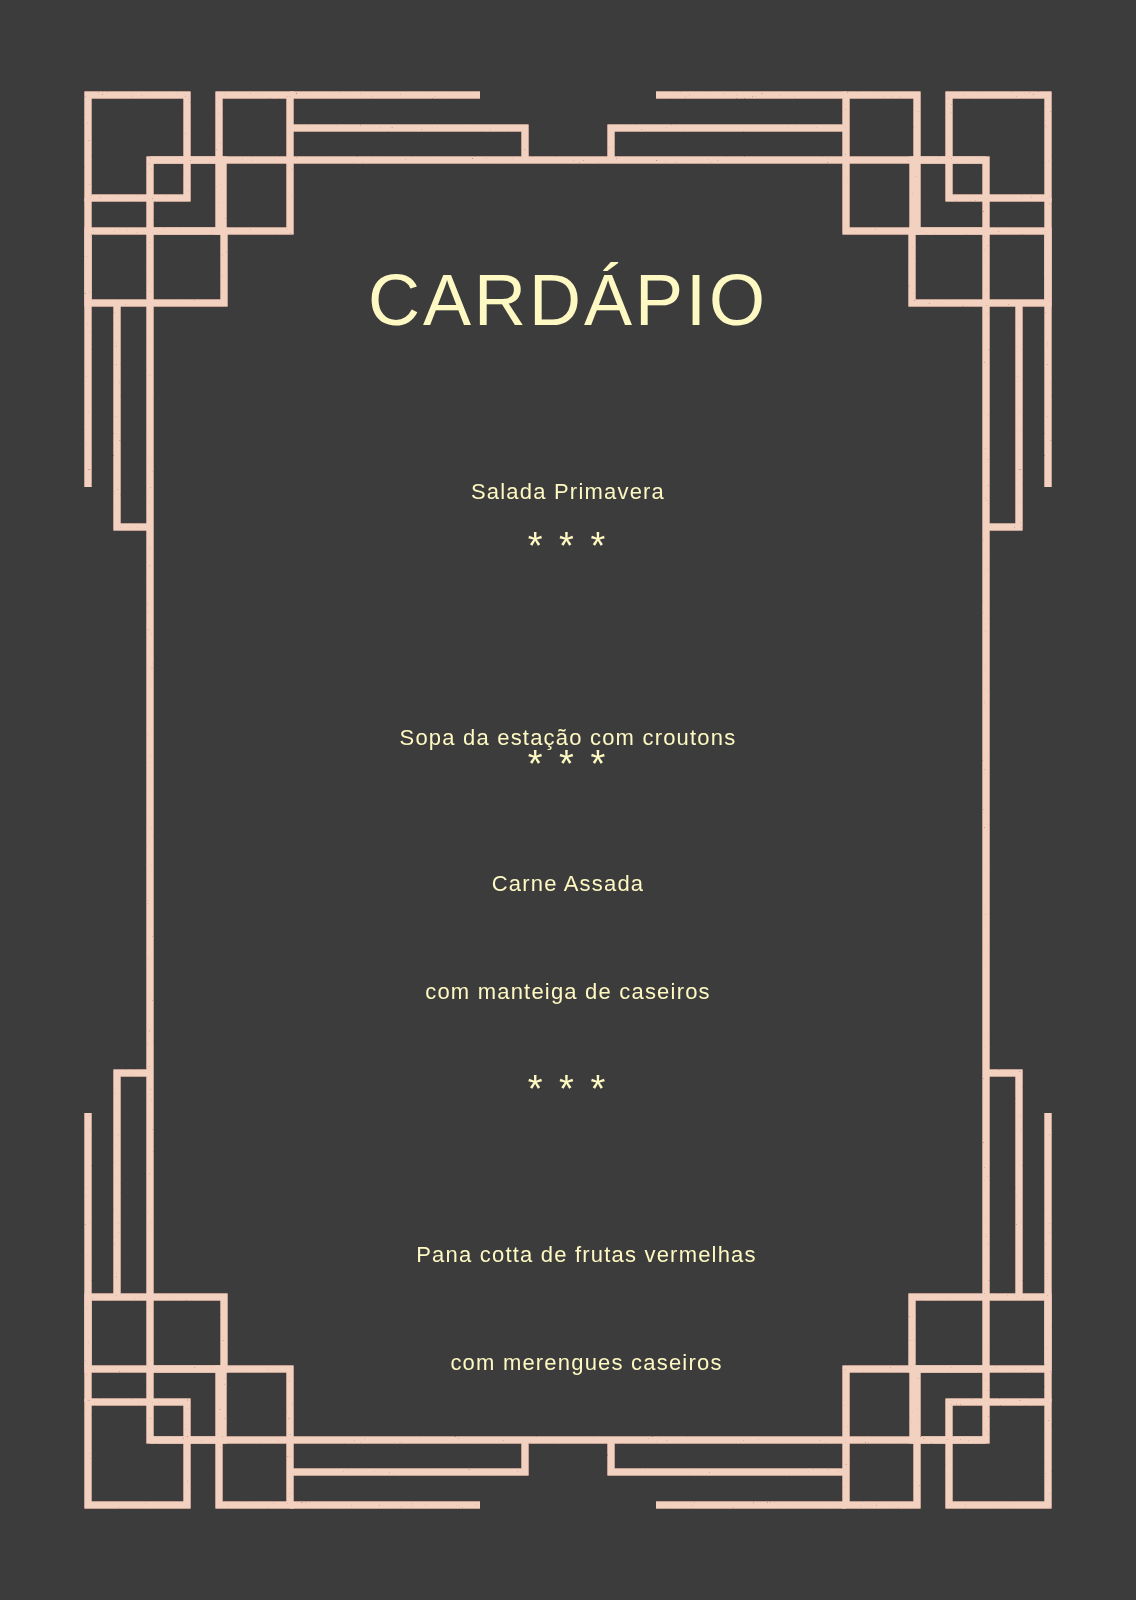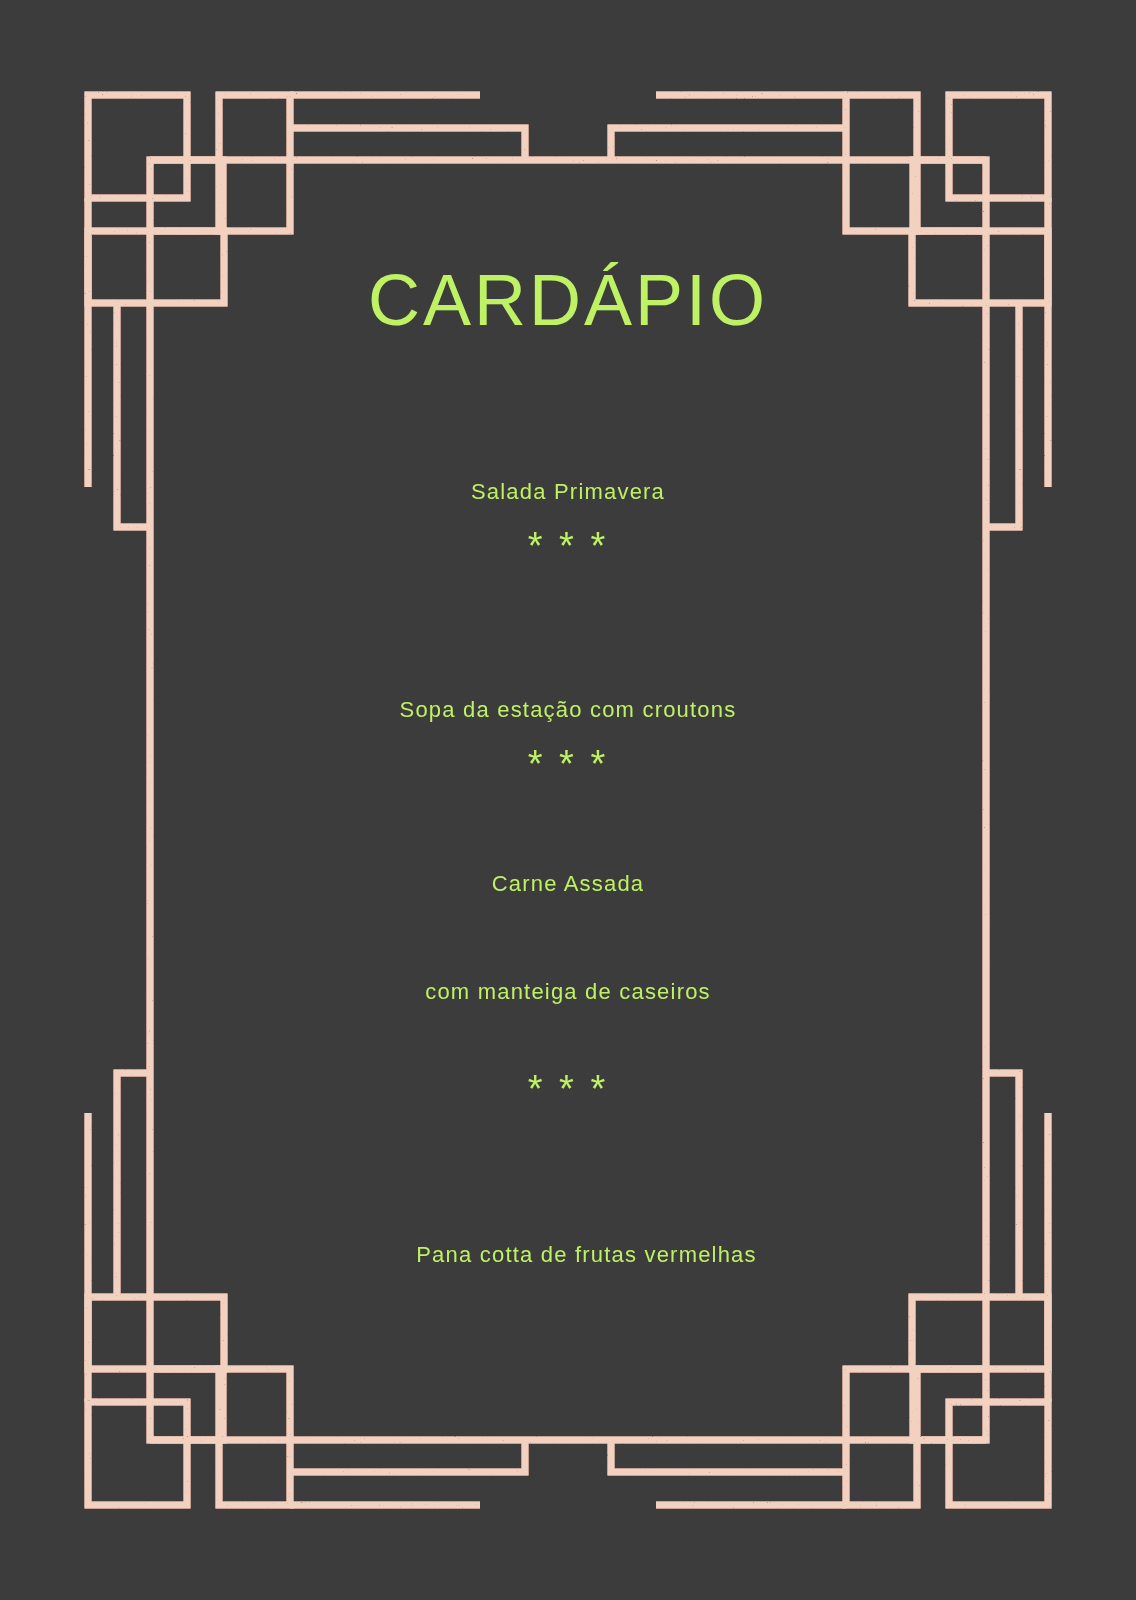--- a/index.html
+++ b/index.html
@@ -26,40 +26,40 @@
   .frame-strokes {
     stroke: #a95a44;
     stroke-width: 7;
     fill: none;
   }
   .txt {
     position: absolute;
     left: 0;
     right: 0;
     text-align: center;
-    color: #bef264;
+    color: #fef9c3;
     white-space: pre;
   }
   .menu-title {
     top: 258px;
     font-size: 72px;
     line-height: 84px;
     letter-spacing: 3px;
     font-weight: 400;
   }
   .course {
     font-size: 22px;
     letter-spacing: 1.2px;
     font-weight: 400;
   }
   .course .line {
     line-height: 56px;
   }
   .course-1 { top: 412px; }
-  .course-2 { top: 630px; }
+  .course-2 { top: 658px; }
   .course-3 { top: 804px; }
   .course-4 { top: 1175px; margin-left: 37px; }
   .separator {
     font-size: 38px;
     line-height: 44px;
     letter-spacing: 3px;
   }
   .sep-1 { top: 524px; }
   .sep-2 { top: 742px; }
   .sep-3 { top: 1067px; }
@@ -123,15 +123,16 @@
 
   <div class="txt course course-3">
     <div class="line">Carne Assada</div>
     <div class="line">com manteiga de caseiros</div>
   </div>
 
   <div class="txt separator sep-3">* * *</div>
 
   <div class="txt course course-4">
     <div class="line">Pana cotta de frutas vermelhas</div>
+    <div class="line">com merengues caseiros</div>
   </div>
 
 </div>
 
 </body></html>

